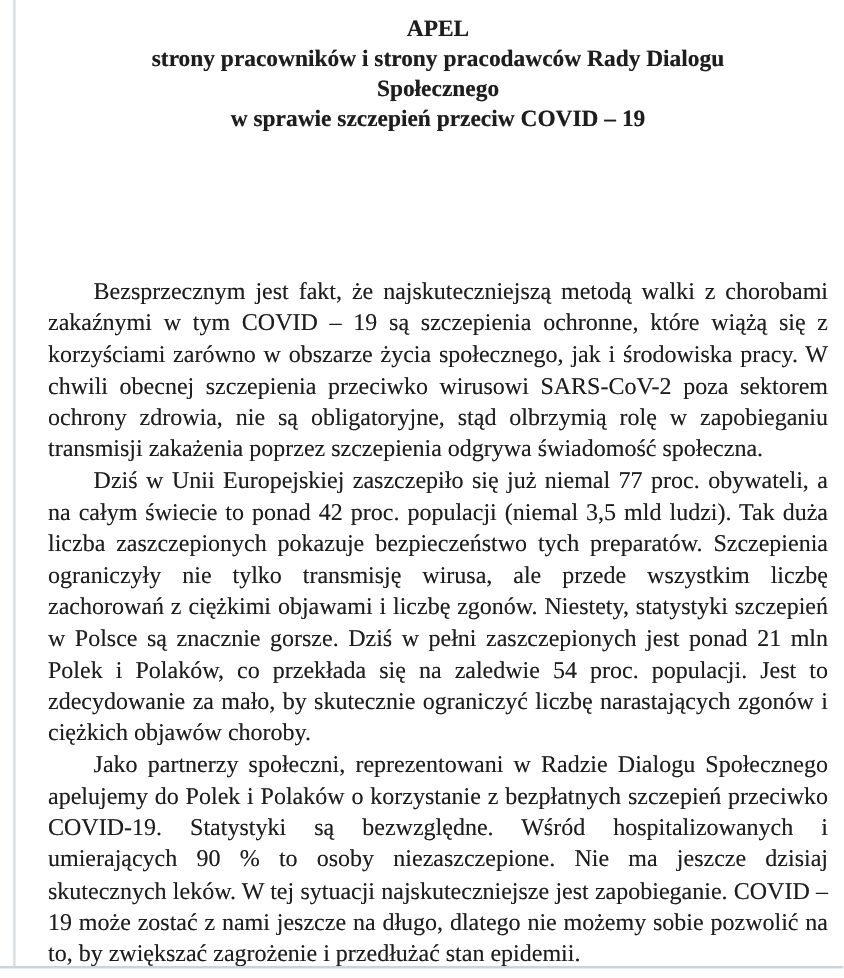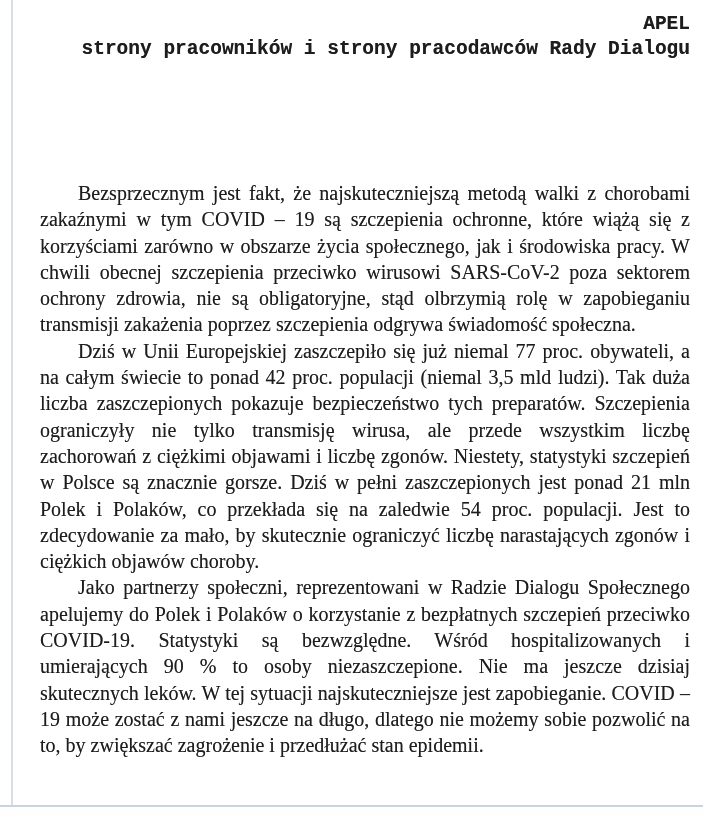--- a/index.html
+++ b/index.html
@@ -44,25 +44,24 @@
     z-index: 3;
   }
   .content {
     position: absolute;
     left: 40px;
     top: 12px;
     width: 650px;
   }
   .title {
     font-weight: bold;
-    text-align: right;
+    text-align: center;
     font-size: 19.5px;
     line-height: 25px;
     text-shadow: 0 0 0.6px rgba(0,0,0,0.55);
-    font-family: Liberation Mono, monospace;
   }
   .doc-body {
     margin-top: 118px;
   }
   .para {
     margin: 0;
     font-size: 20px;
     line-height: 26.3px;
     text-align: justify;
     text-indent: 38px;
@@ -72,20 +71,22 @@
 </head>
 <body>
 
 <div class="page">
   <div class="left-rule"></div>
 
   <div class="content">
     <div class="title">
       <div>APEL</div>
       <div>strony pracowników i strony pracodawców Rady Dialogu</div>
+      <div>Społecznego</div>
+      <div>w sprawie szczepień przeciw COVID – 19</div>
     </div>
 
     <div class="doc-body">
       <p class="para">Bezsprzecznym jest fakt, że najskuteczniejszą metodą walki z chorobami zakaźnymi w tym COVID – 19 są szczepienia ochronne, które wiążą się z korzyściami zarówno w obszarze życia społecznego, jak i środowiska pracy. W chwili obecnej szczepienia przeciwko wirusowi SARS-CoV-2 poza sektorem ochrony zdrowia, nie są obligatoryjne, stąd olbrzymią rolę w zapobieganiu transmisji zakażenia poprzez szczepienia odgrywa świadomość społeczna.</p>
       <p class="para">Dziś w Unii Europejskiej zaszczepiło się już niemal 77 proc. obywateli, a na całym świecie to ponad 42 proc. populacji (niemal 3,5 mld ludzi). Tak duża liczba zaszczepionych pokazuje bezpieczeństwo tych preparatów. Szczepienia ograniczyły nie tylko transmisję wirusa, ale przede wszystkim liczbę zachorowań z ciężkimi objawami i liczbę zgonów. Niestety, statystyki szczepień w Polsce są znacznie gorsze. Dziś w pełni zaszczepionych jest ponad 21 mln Polek i Polaków, co przekłada się na zaledwie 54 proc. populacji. Jest to zdecydowanie za mało, by skutecznie ograniczyć liczbę narastających zgonów i ciężkich objawów choroby.</p>
       <p class="para">Jako partnerzy społeczni, reprezentowani w Radzie Dialogu Społecznego apelujemy do Polek i Polaków o korzystanie z bezpłatnych szczepień przeciwko COVID-19.  Statystyki są bezwzględne. Wśród hospitalizowanych i umierających 90 % to osoby niezaszczepione. Nie ma jeszcze dzisiaj skutecznych leków. W tej sytuacji najskuteczniejsze jest zapobieganie. COVID – 19 może zostać z nami jeszcze na długo, dlatego nie możemy sobie pozwolić na to, by zwiększać zagrożenie i przedłużać stan epidemii.</p>
     </div>
   </div>
 
   <div class="bottom-mask"></div>

